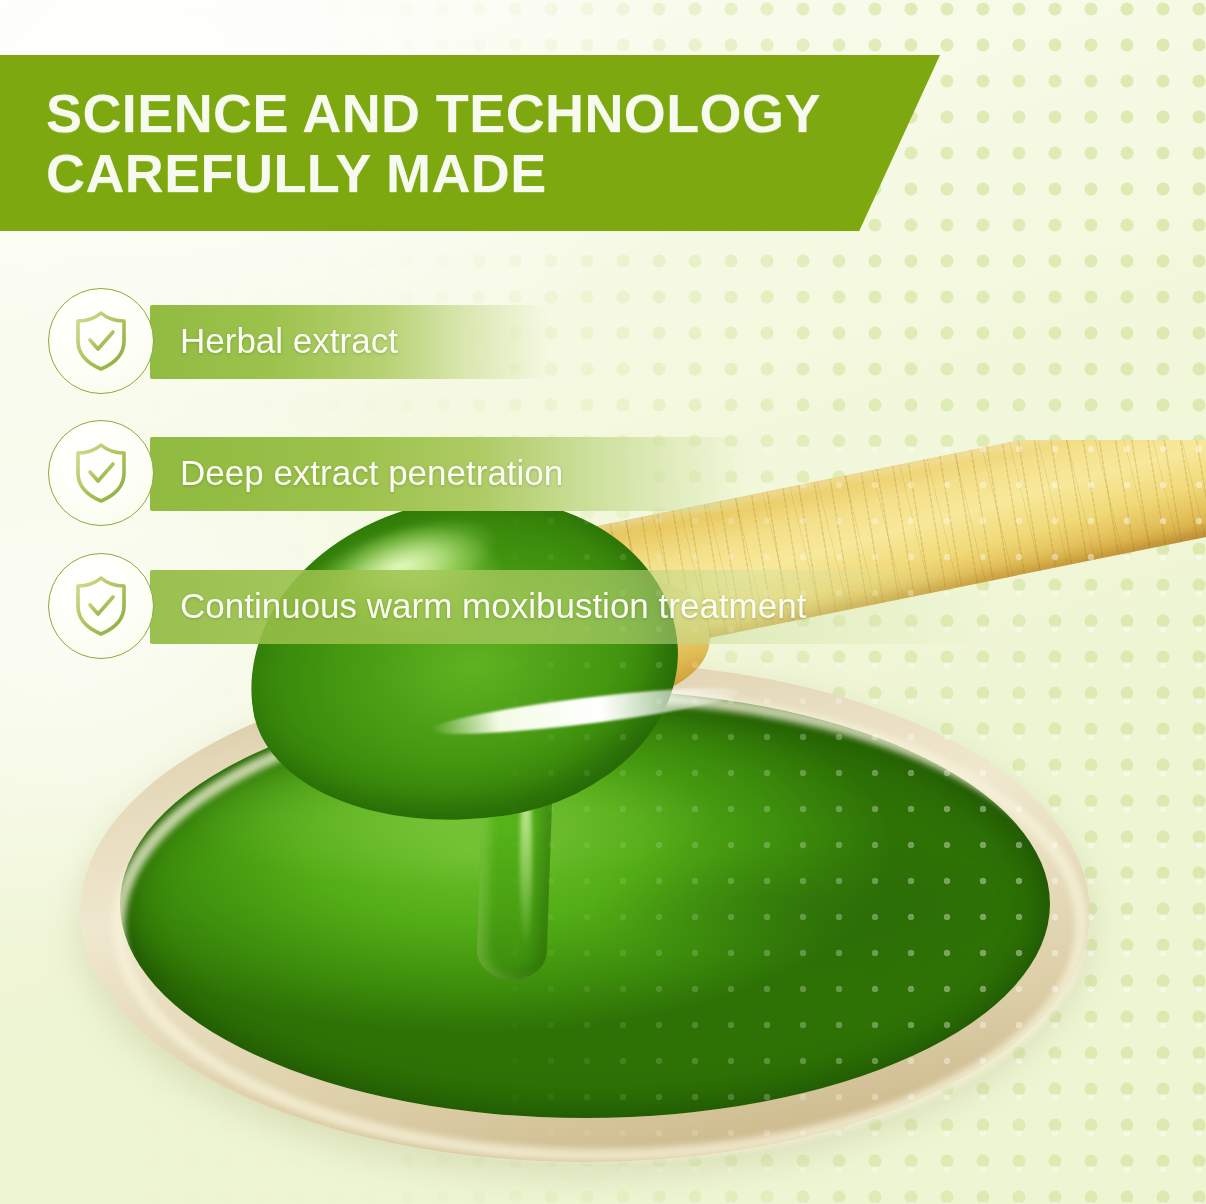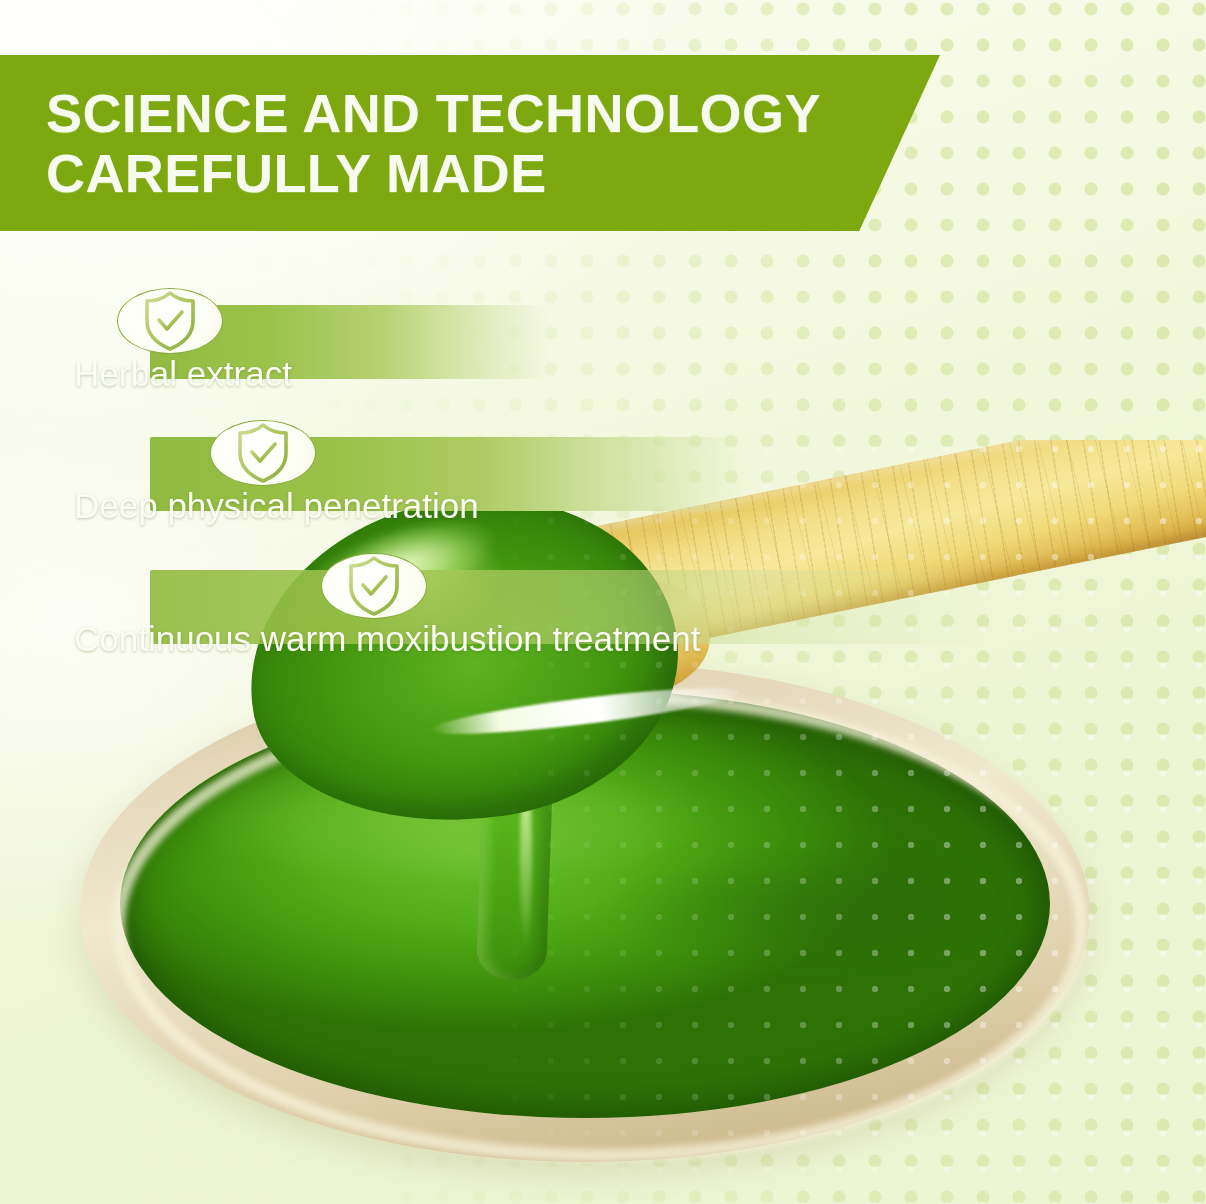--- a/index.html
+++ b/index.html
@@ -268,21 +268,20 @@
     height: 1204px;
     pointer-events: none;
   }
   .feature {
     position: absolute;
     left: 48px;
     height: 106px;
     display: flex;
     align-items: center;
     pointer-events: auto;
-    flex-direction: column;
   }
   .feature-bar {
     position: absolute;
     left: 102px;
     top: 17px;
     height: 74px;
     border-radius: 2px;
   }
   .feature-badge {
     position: relative;
@@ -397,21 +396,21 @@
                 <stop offset="0%" stop-color="#cfdd93"></stop>
                 <stop offset="55%" stop-color="#a9c257"></stop>
                 <stop offset="100%" stop-color="#8aab3e"></stop>
               </linearGradient>
             </defs>
             <path d="M29 3 C22 9 13 11 6 11 L6 31 C6 45 17 54 29 59 C41 54 52 45 52 31 L52 11 C45 11 36 9 29 3 Z" fill="none" stroke="url(#g1)" stroke-width="3.6" stroke-linejoin="round"></path>
             <path d="M18 30 L26 39 L41 22" fill="none" stroke="url(#g1)" stroke-width="3.6" stroke-linecap="round" stroke-linejoin="round"></path>
           </svg>
         </span>
       </div>
-      <div class="feature-label">Deep physical penetration</div>
+      <div class="feature-label">Deep extract penetration</div>
     </div>
 
     <div class="feature" id="feature-2">
       <div class="feature-bar"></div>
       <div class="feature-badge">
         <span>
           <svg class="shield-svg" width="58" height="62" viewBox="0 0 58 62" aria-hidden="true">
             <defs>
               <linearGradient id="g2" x1="0" y1="0" x2="1" y2="1">
                 <stop offset="0%" stop-color="#cfdd93"></stop>

